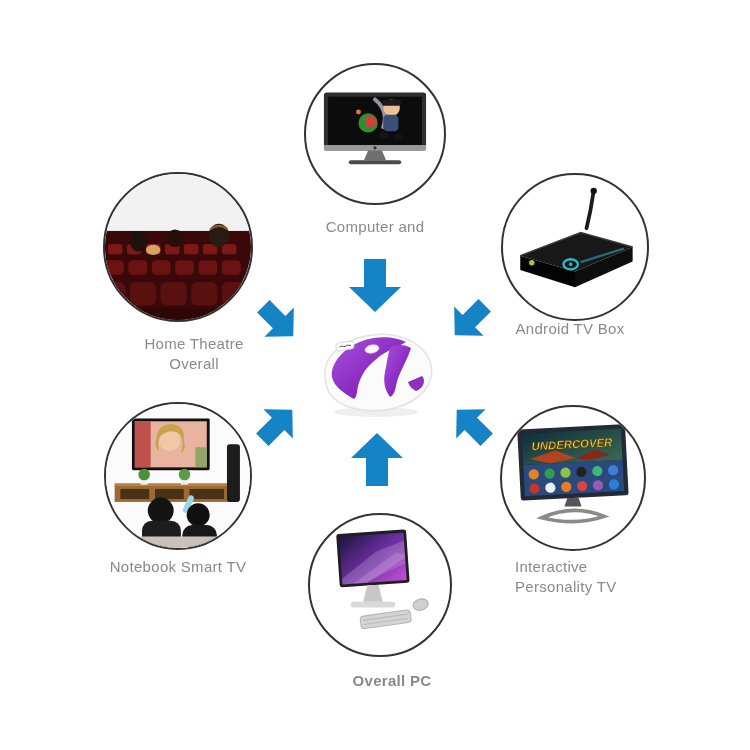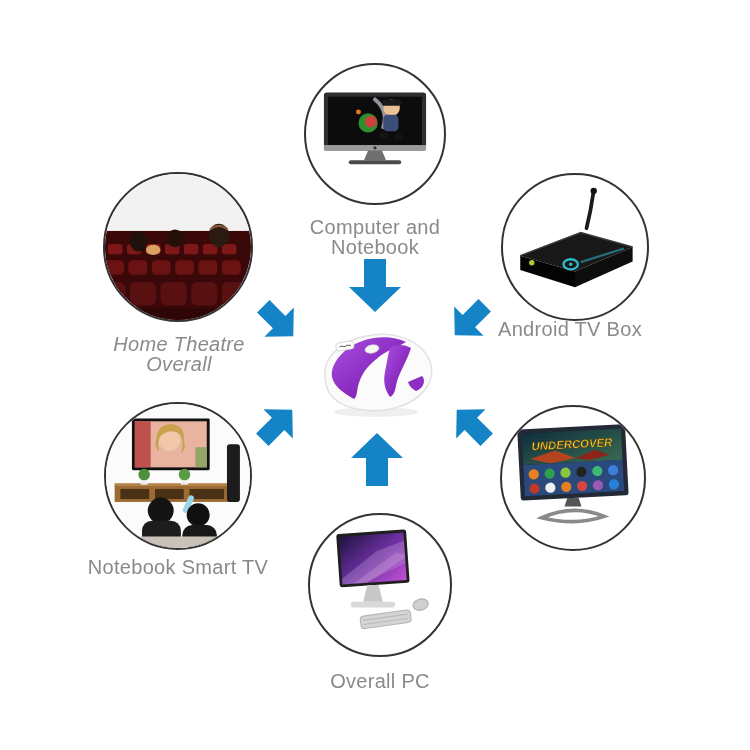--- a/index.html
+++ b/index.html
@@ -12,29 +12,29 @@
     background:#ffffff;overflow:hidden;box-sizing:border-box;
   }
   .circle svg{display:block;width:100%;height:100%;}
   .c-top{left:304px;top:63px;width:142px;height:142px;}
   .c-topleft{left:103px;top:172px;width:150px;height:150px;}
   .c-topright{left:501px;top:173px;width:148px;height:148px;}
   .c-bottomleft{left:104px;top:402px;width:148px;height:148px;}
   .c-bottom{left:308px;top:513px;width:144px;height:144px;}
   .c-bottomright{left:500px;top:405px;width:146px;height:146px;}
   .node-label{
-    position:absolute;color:#8a8a8a;font-size:20px;line-height:20px;
+    position:absolute;color:#8a8a8a;font-size:15px;line-height:20px;
     text-align:center;letter-spacing:0.3px;
   }
   .node-label .ll{display:block;}
   .l-top{left:275px;top:217px;width:200px;}
   .l-topright{left:470px;top:319px;width:200px;}
-  .l-topleft{left:79px;top:334px;width:200px;font-style:italic;}
+  .l-topleft{left:94px;top:334px;width:200px;}
   .l-bottomleft{left:78px;top:557px;width:200px;}
-  .l-bottom{left:280px;top:671px;width:200px;}
+  .l-bottom{left:292px;top:671px;width:200px;font-weight:bold;}
   .l-bottomright{left:515px;top:557px;width:170px;text-align:left;}
   .arrows,.device{position:absolute;}
   .arrows{left:0;top:0;width:750px;height:750px;}
   .device{left:316px;top:326px;width:126px;height:94px;}
 </style>
 </head>
 <body>
 
 <div class="stage">
 
@@ -63,21 +63,20 @@
       <ellipse cx="56" cy="51" rx="3.5" ry="2.2" fill="#141414"></ellipse>
       <ellipse cx="67" cy="52" rx="3.5" ry="2.2" fill="#141414"></ellipse>
       <rect x="13" y="58" width="74" height="4" fill="#9a9a9a"></rect>
       <circle cx="50" cy="60" r="1.2" fill="#333"></circle>
       <path d="M45,62 L55,62 L58,69 L42,69 Z" fill="#6f6f6f"></path>
       <rect x="31" y="69" width="38" height="3" rx="1.5" fill="#4a4a4a"></rect>
     </svg>
   </div>
   <div class="node-label l-top">
     <span class="ll">Computer and</span>
-    <span class="ll">Notebook</span>
   </div>
 
   <div class="circle c-topright">
     <svg viewBox="0 0 100 100">
       <path d="M63,11 C63,11 61,25 58,37" stroke="#1c1c1c" stroke-width="2.6" fill="none" stroke-linecap="round"></path>
       <circle cx="63" cy="11" r="2.2" fill="#111"></circle>
       <polygon points="12,56 54,40 90,50 50,67" fill="#181818"></polygon>
       <polyline points="12,56 54,40 90,50" fill="none" stroke="#3a3a3a" stroke-width="1"></polyline>
       <polygon points="12,56 50,67 50,78 12,66" fill="#040404"></polygon>
       <polygon points="50,67 90,50 90,60 50,78" fill="#0d0d0d"></polygon>
@@ -222,20 +221,24 @@
             <circle cx="30.4" cy="0" r="3.6" fill="#e67e22"></circle>
             <circle cx="41.599999999999994" cy="0" r="3.6" fill="#d64541"></circle>
             <circle cx="52.8" cy="0" r="3.6" fill="#9b59b6"></circle>
             <circle cx="64" cy="0" r="3.6" fill="#2980d9"></circle>
           </g>
       </g>
       <polygon points="46,64 54,64 56,70 44,70" fill="#555555"></polygon>
       <path d="M28,78 Q50,68 72,77 Q52,84 28,78 Z" fill="none" stroke="#8a8a8a" stroke-width="2.6"></path>
     </svg>
   </div>
+  <div class="node-label l-bottomright">
+    <span class="ll">Interactive</span>
+    <span class="ll">Personality TV</span>
+  </div>
 
   <svg class="device" viewBox="0 0 126 94">
     <defs>
       <linearGradient id="pgrad" x1="0" y1="0" x2="1" y2="1">
         <stop offset="0" stop-color="#a950e2"></stop>
         <stop offset="0.5" stop-color="#8e2fc4"></stop>
         <stop offset="1" stop-color="#6f1da3"></stop>
       </linearGradient>
     </defs>
     <ellipse cx="60" cy="86" rx="42" ry="5" fill="#efefef"></ellipse>

